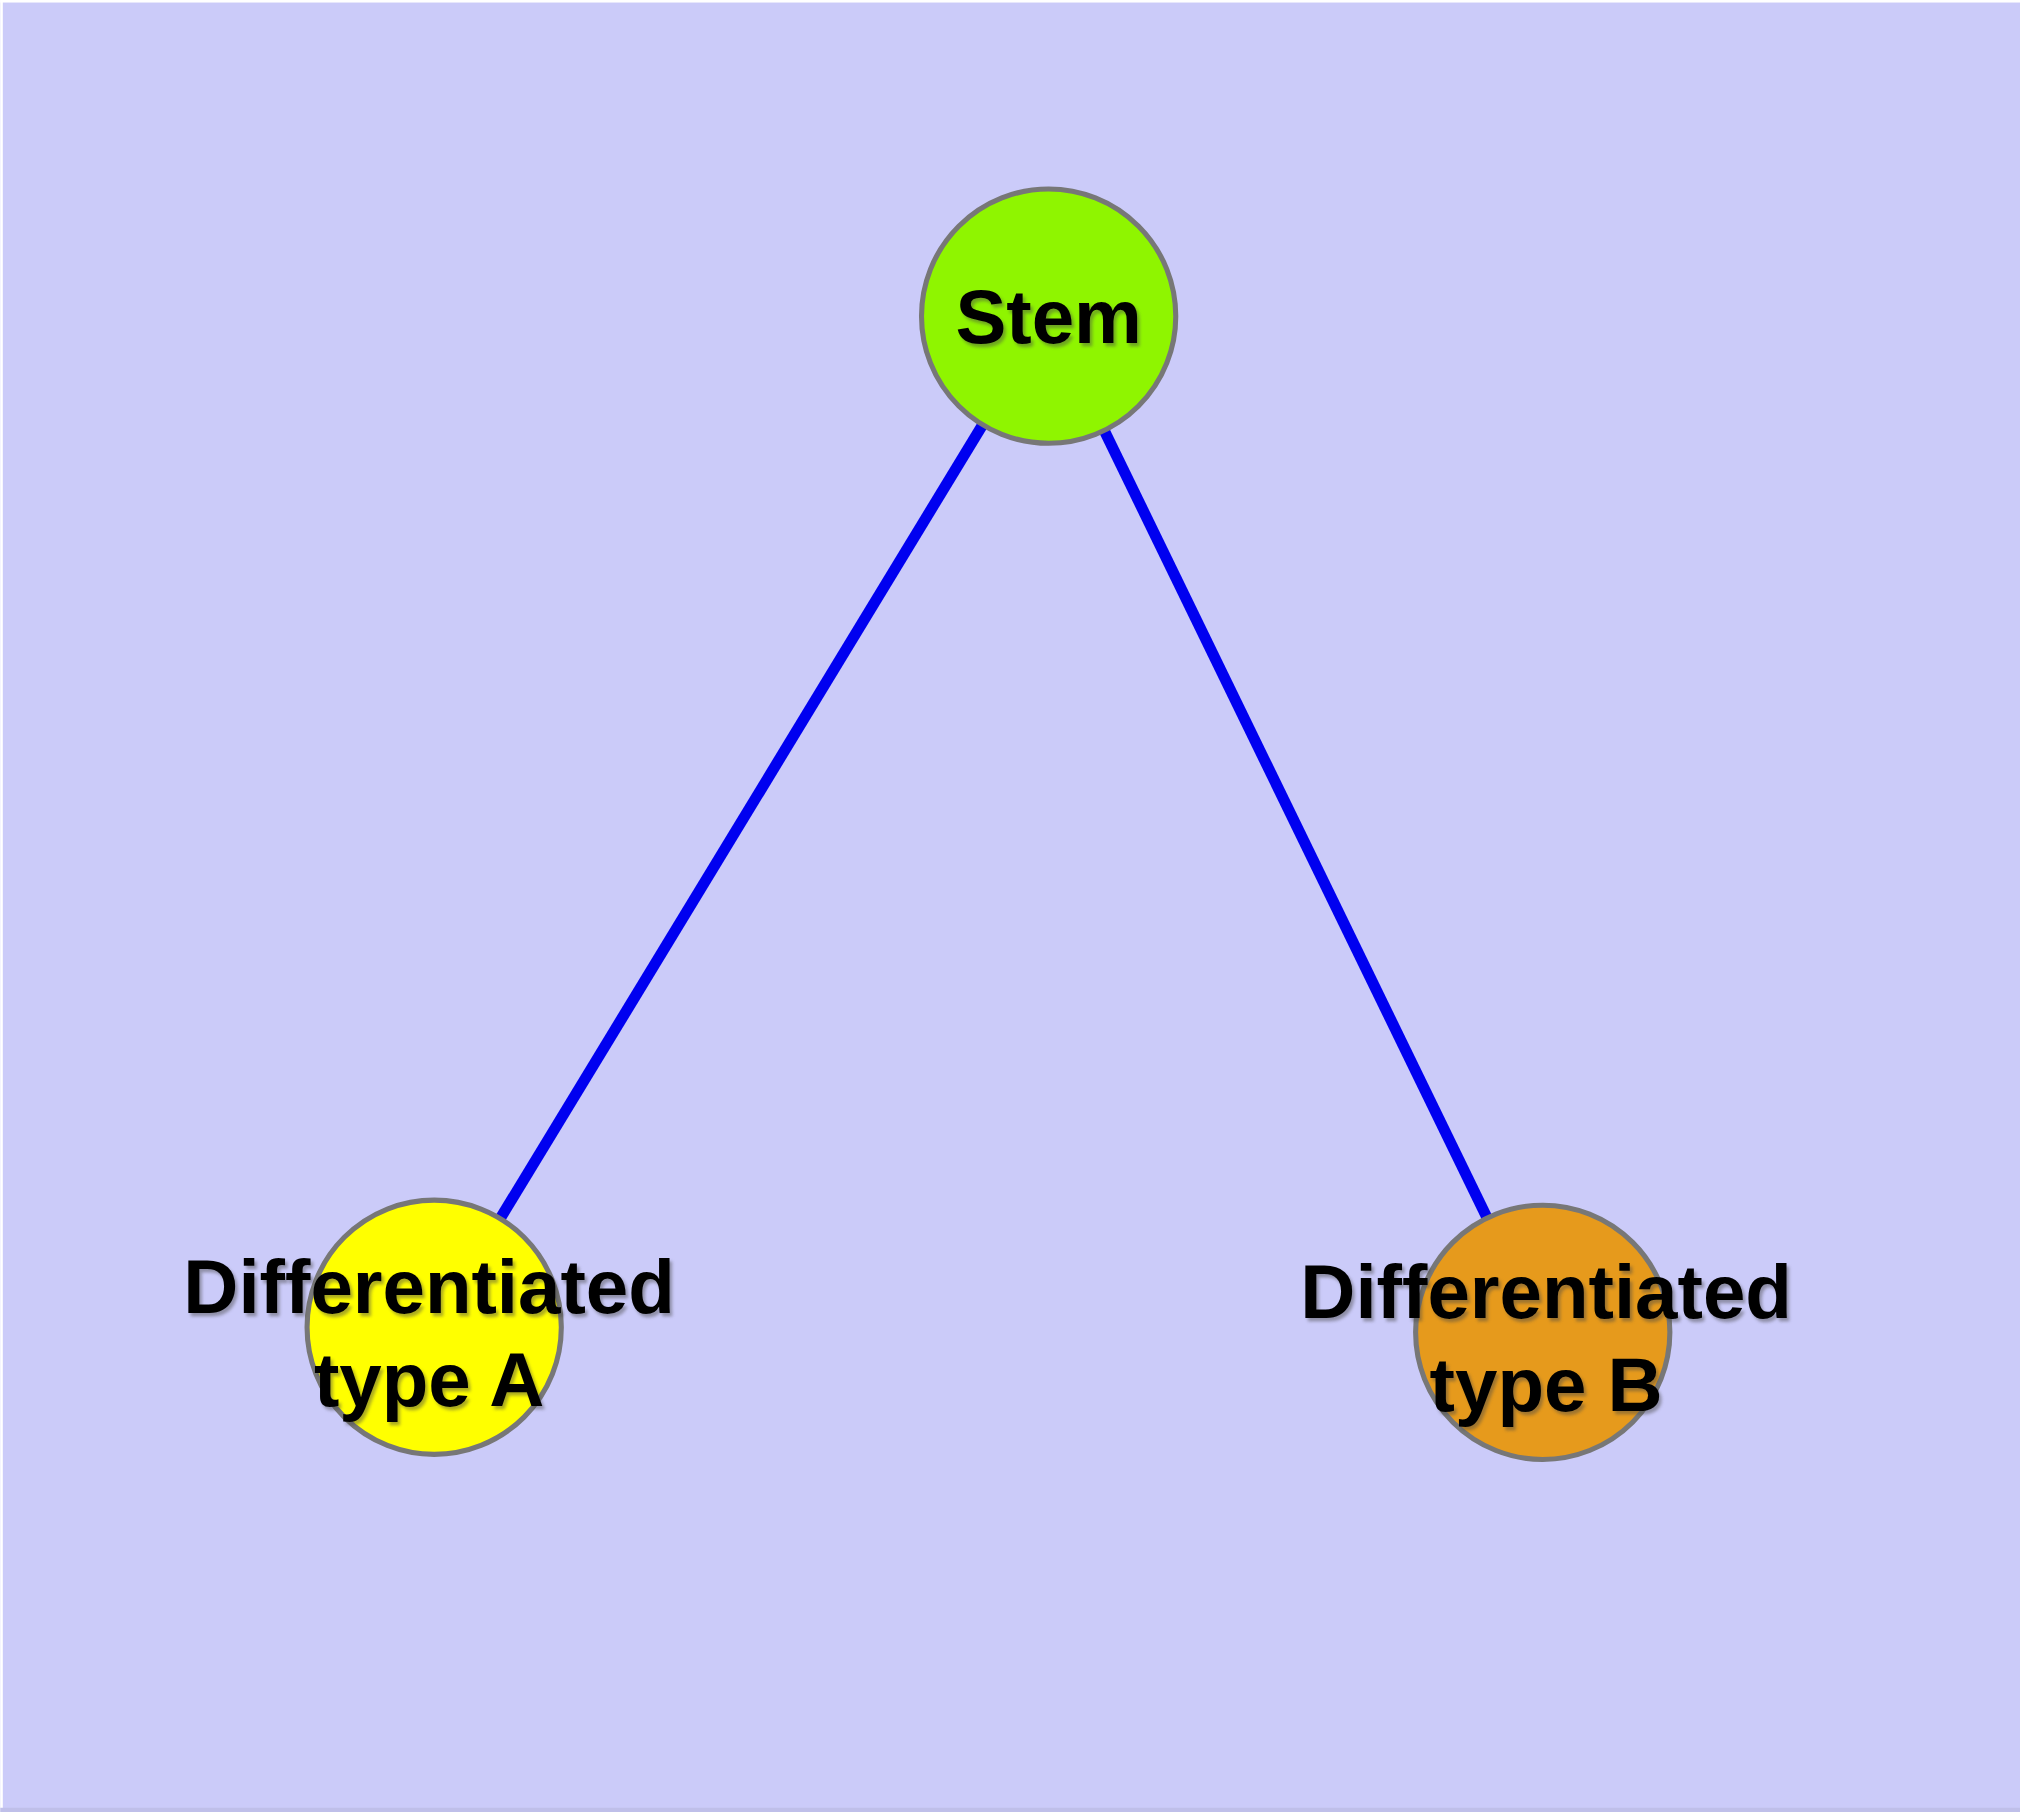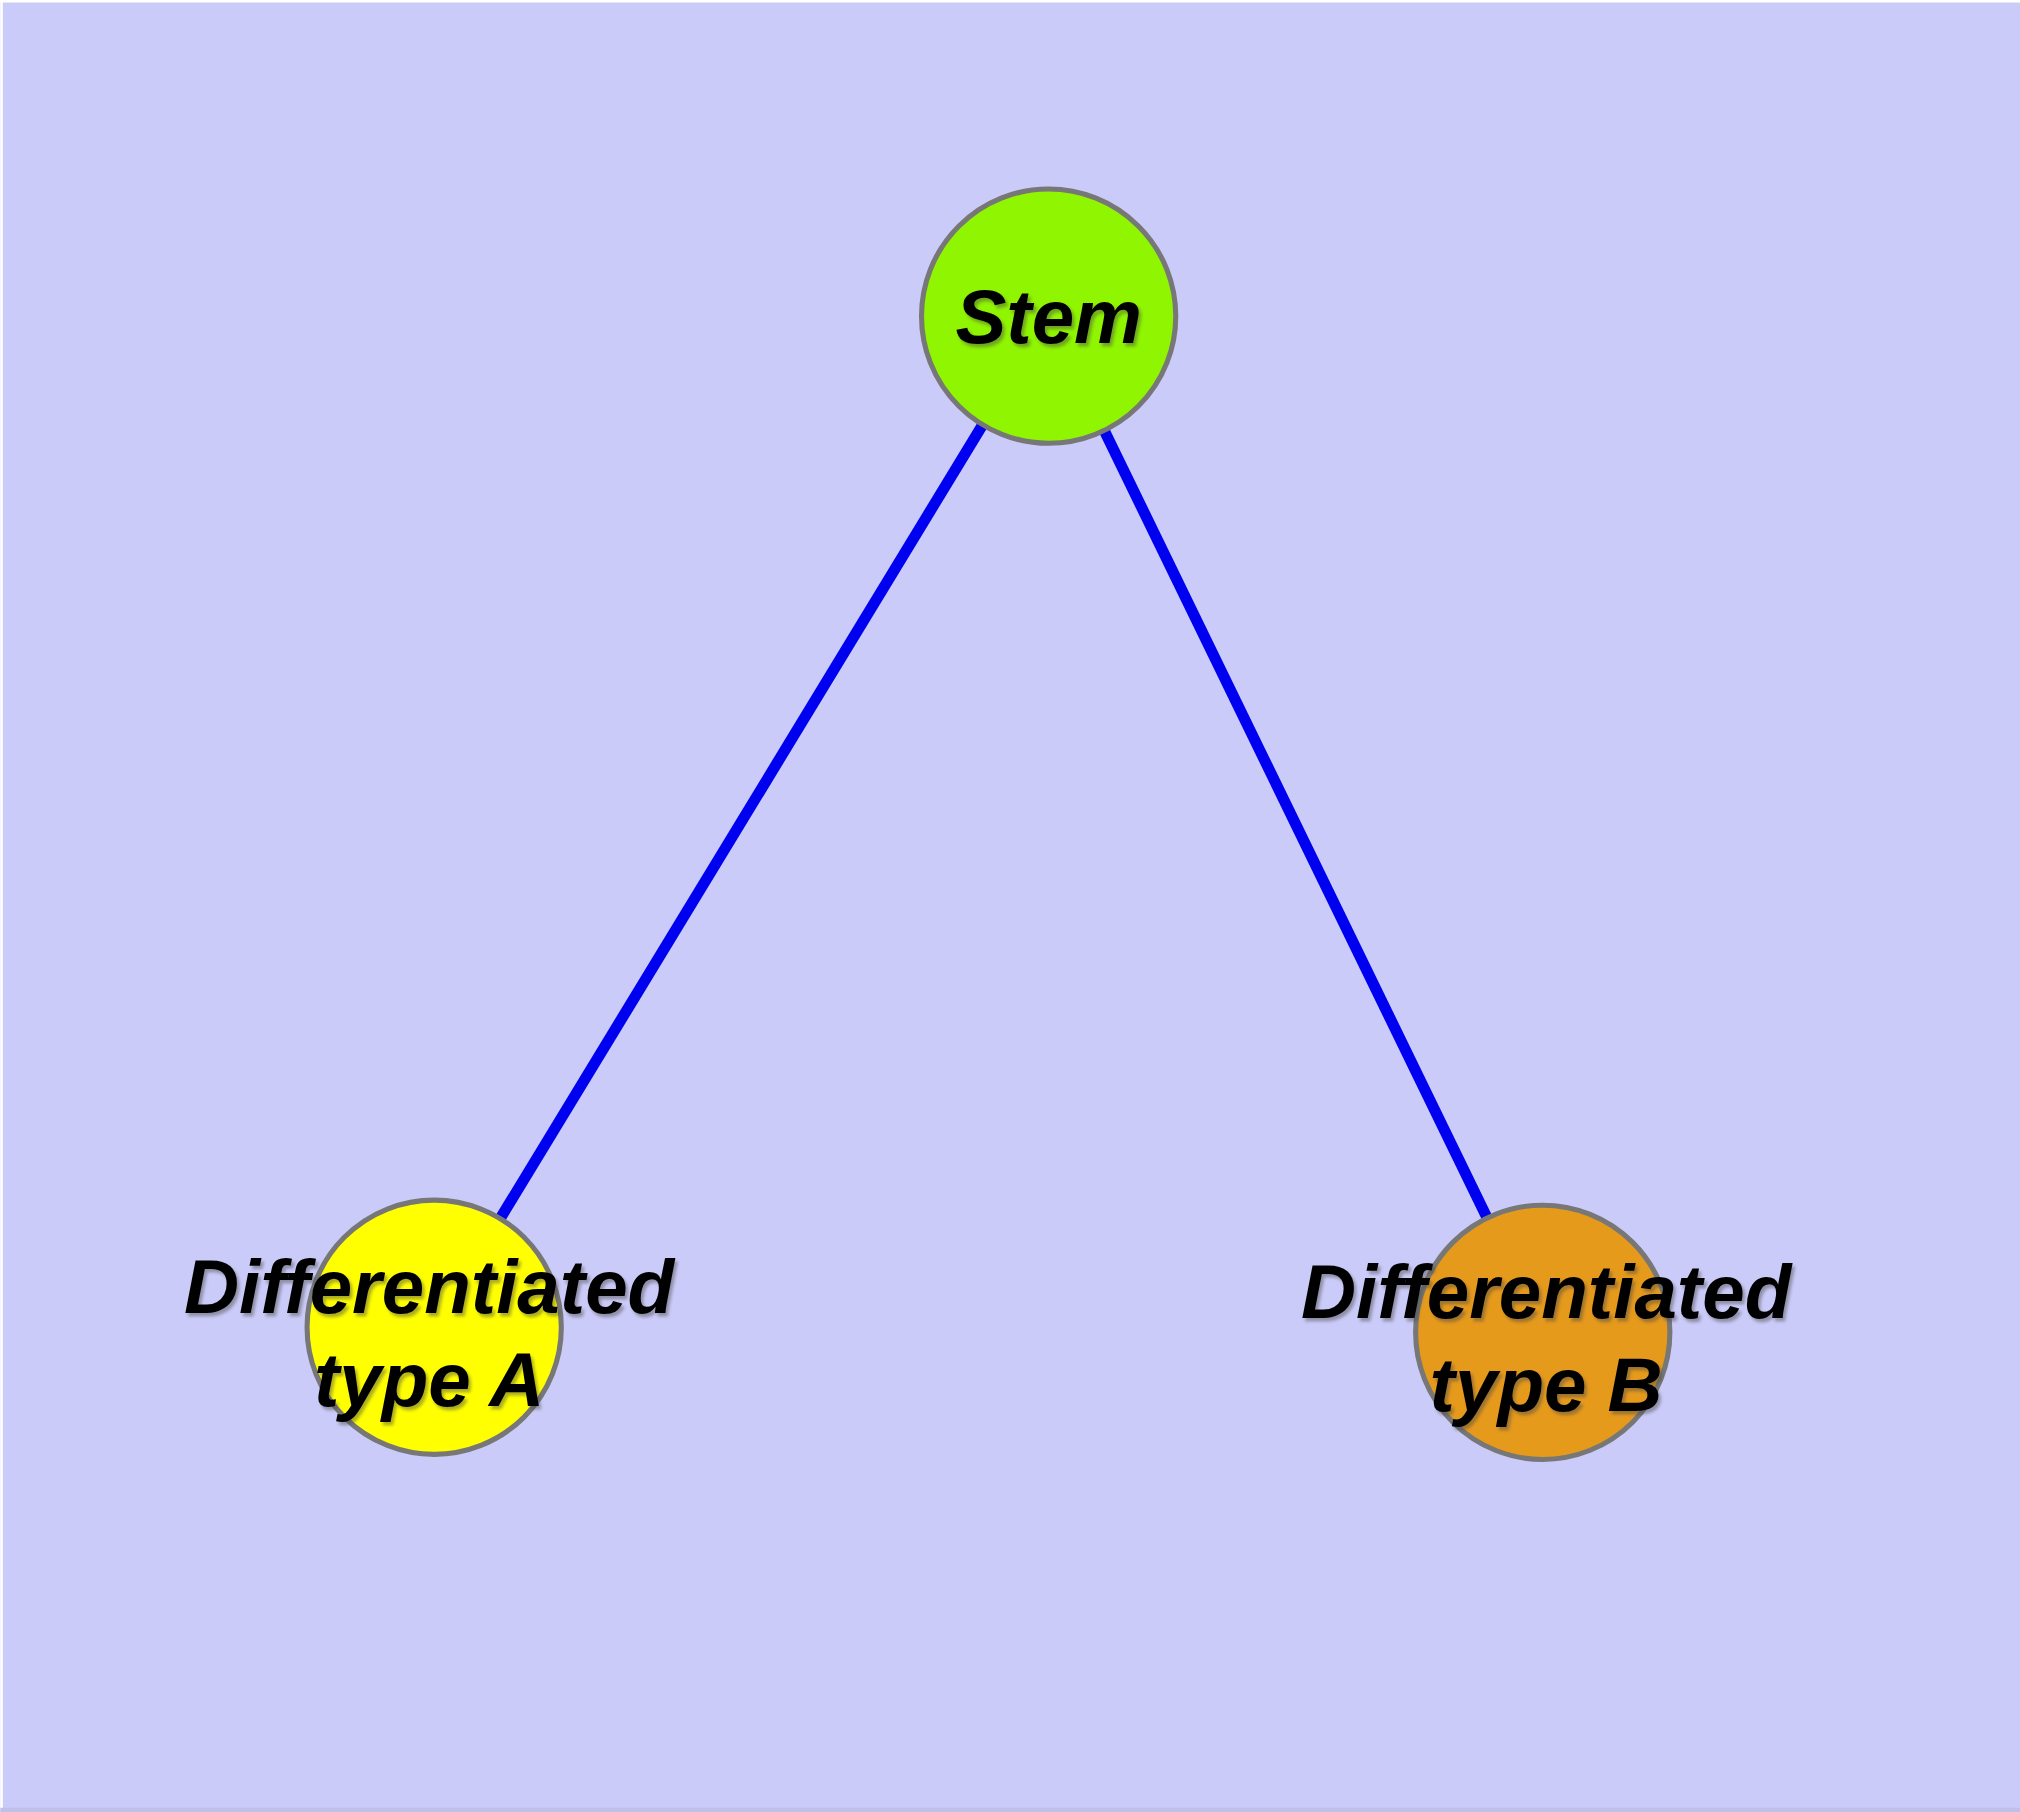--- a/index.html
+++ b/index.html
@@ -6,21 +6,20 @@
     margin: 0;
     padding: 0;
     background: #ffffff;
   }
   .stage {
     position: relative;
     width: 2021px;
     height: 1812px;
     overflow: hidden;
     font-family: "Liberation Sans", sans-serif;
-    font-style: italic;
   }
   svg { display: block; }
   .node-circle {
     stroke-width: 6px;
   }
   .edge-line {
     stroke-width: 13px;
     stroke-linecap: butt;
   }
   .node-label {

